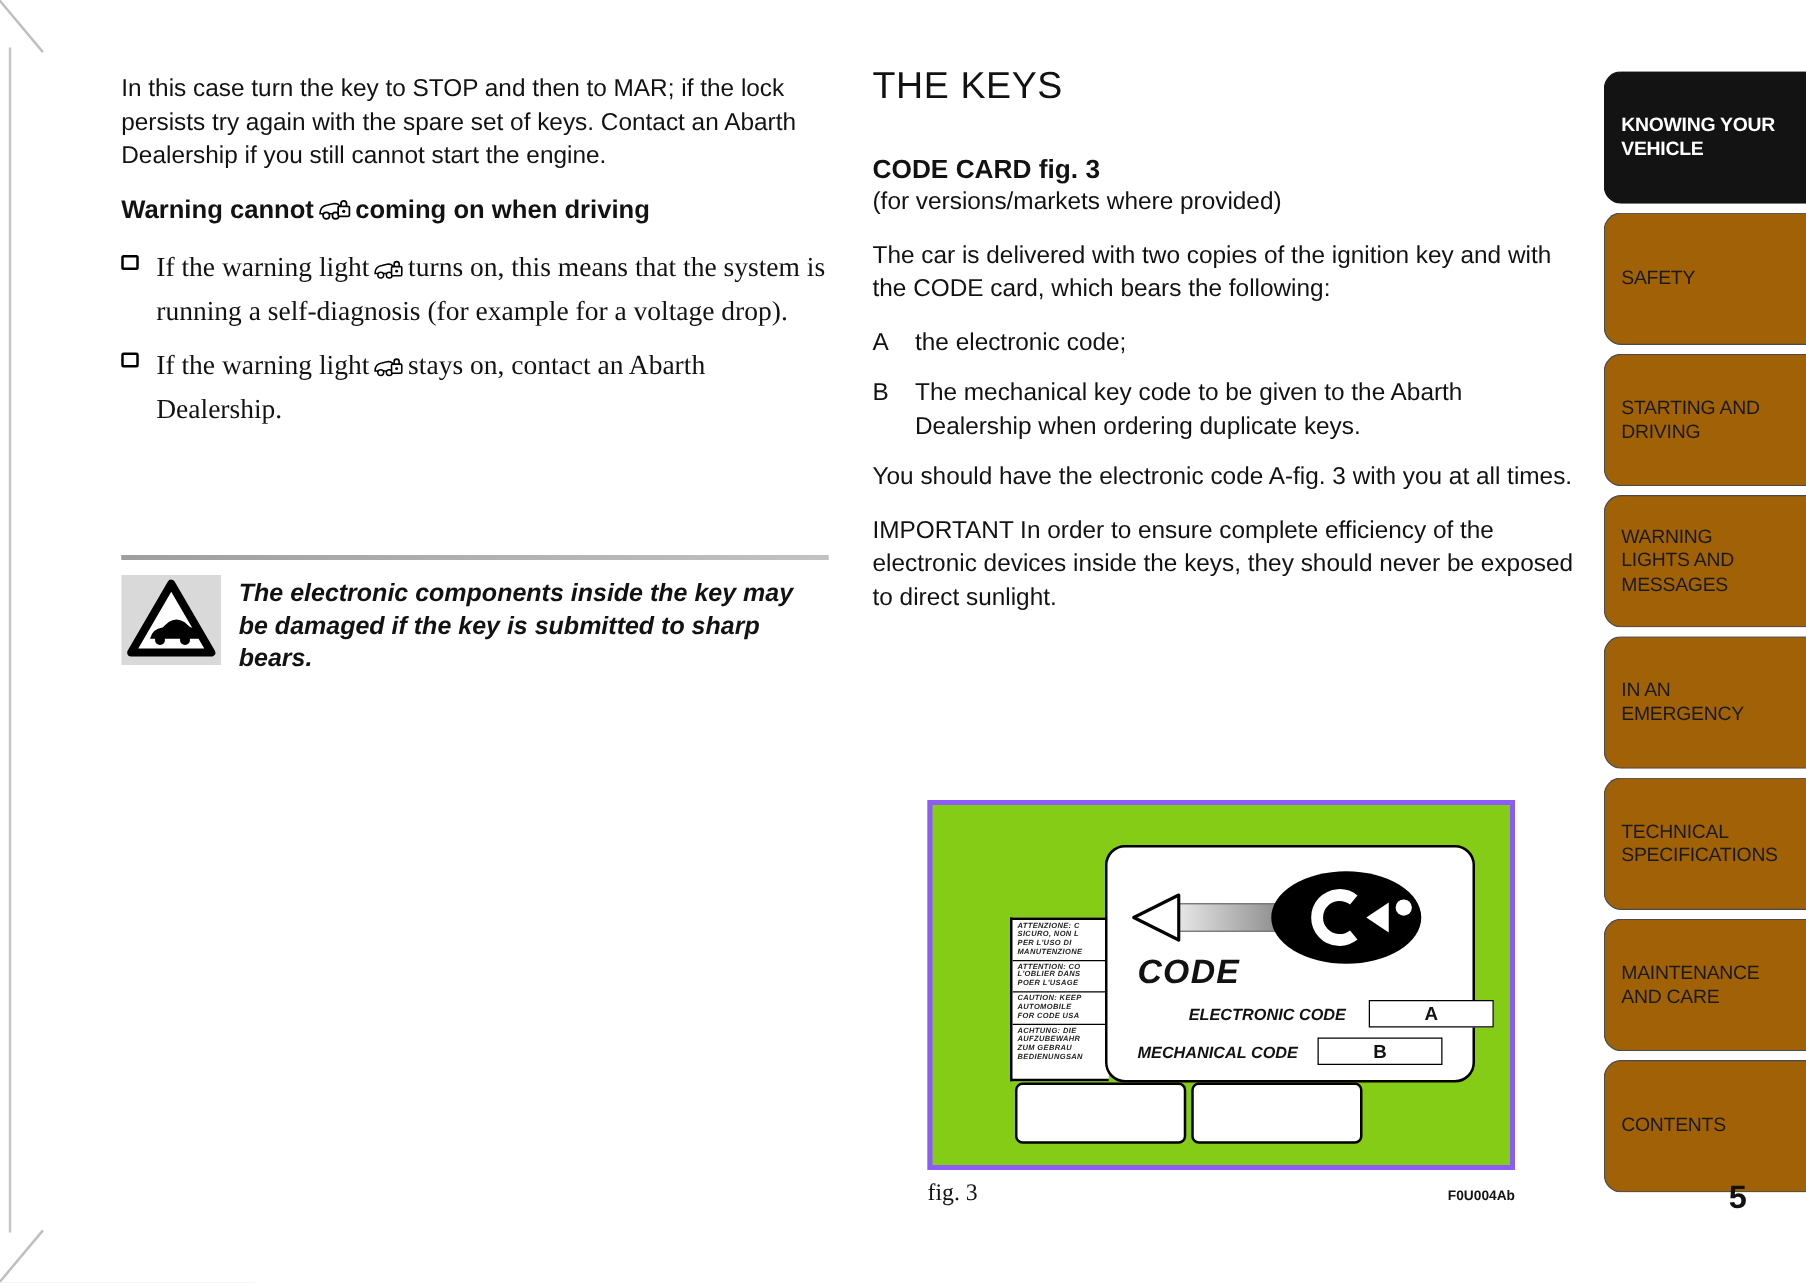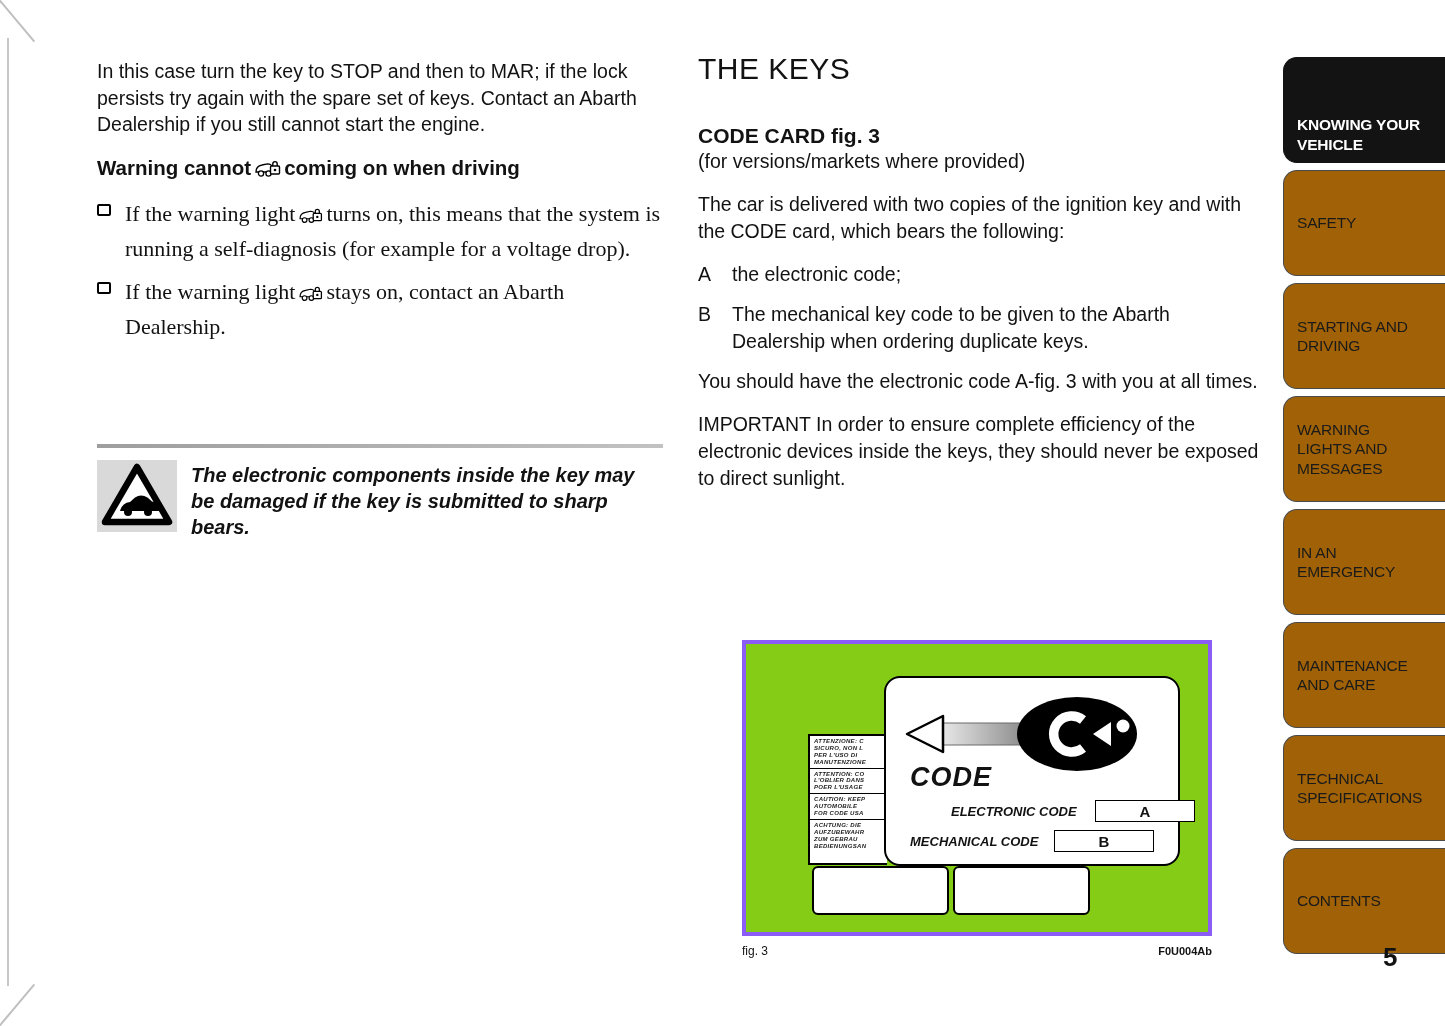--- a/index.html
+++ b/index.html
@@ -52,31 +52,31 @@
   .field-row { position:absolute; left:24px; display:flex; align-items:center; width:252px; }
   .field-row.r1 { top:122px;margin-left:41px; } .field-row.r2 { top:152px; }
   .field-label { width:144px; font-size:13px; font-weight:bold; font-style:italic; flex:none; }
   .field-box { width:100px; height:22px; border:1.5px solid #000; display:flex; align-items:center; justify-content:center; font-size:15px; font-weight:bold; background:#fff; }
 
   .key-art { position:absolute; left:153px; top:50px; width:245px; height:85px; }
   .bottom-box { position:absolute; top:222px; height:49px; width:137px; border:2px solid #000; border-radius:6px; background:#fff; }
   .bottom-box.b1 { left:66px; } .bottom-box.b2 { left:207px; }
 
   .fig-caption-row { position:absolute; left:742px; top:944px; width:470px; display:flex; justify-content:space-between; align-items:baseline; }
-  .fig-caption { font-size:12px; }
+  .fig-caption { font-size:19px;font-family:Liberation Serif, serif; }
   .fig-ref { font-size:11px; font-weight:bold; }
 
   
   .sidebar { position:absolute; left:1283px; top:57px; width:162px; }
   .tab {
     height:106px; margin-bottom:7px; background:#a16207; border:1.5px solid #4a4a4a; border-right:none;
     border-radius:14px 0 0 14px; display:flex; align-items:center; padding:8px 18px 8px 13px;
     font-size:15.5px; line-height:1.25; letter-spacing:-0.2px; color:#1a1a1a; cursor:pointer;
   }
-  .tab.active { background:#131313; border-color:#131313; color:#fff; font-weight:bold;align-items:flex-end; }
+  .tab.active { background:#131313; border-color:#131313; color:#fff; font-weight:bold; }
   .page-number { position:absolute; left:1383px; top:942px; font-size:26px; font-weight:bold; }
 </style>
 </head>
 <body>
 
 <div class="page">
 
   <div class="scan-edge"></div>
   <div class="scan-corner top"></div>
   <div class="scan-corner bottom"></div>
@@ -223,25 +223,25 @@
     <div class="tab">
         <span>STARTING AND DRIVING</span>
       </div>
     <div class="tab">
         <span>WARNING LIGHTS AND MESSAGES</span>
       </div>
     <div class="tab">
         <span>IN AN EMERGENCY</span>
       </div>
     <div class="tab">
+        <span>TECHNICAL SPECIFICATIONS</span>
+      </div>
+    <div class="tab">
         <span>MAINTENANCE AND CARE</span>
       </div>
     <div class="tab">
-        <span>TECHNICAL SPECIFICATIONS</span>
-      </div>
-    <div class="tab">
         <span>CONTENTS</span>
       </div>
   </nav>
 
   <div class="page-number">5</div>
 
 </div>
 
 </body></html>

